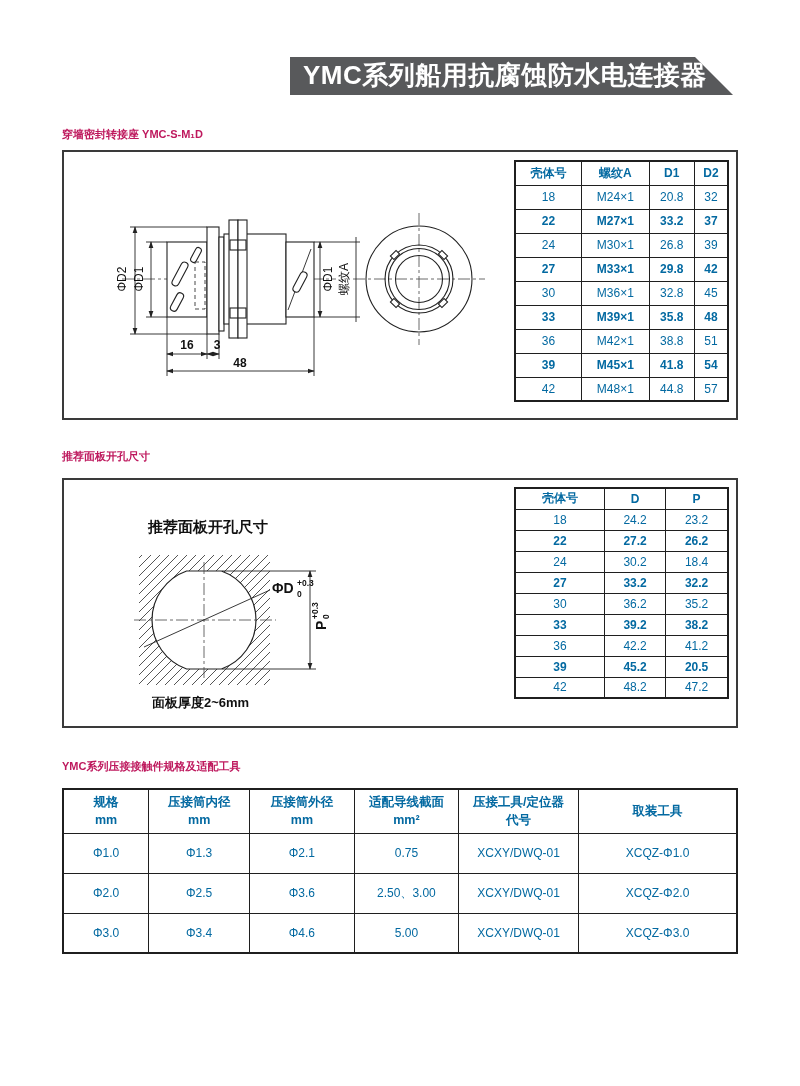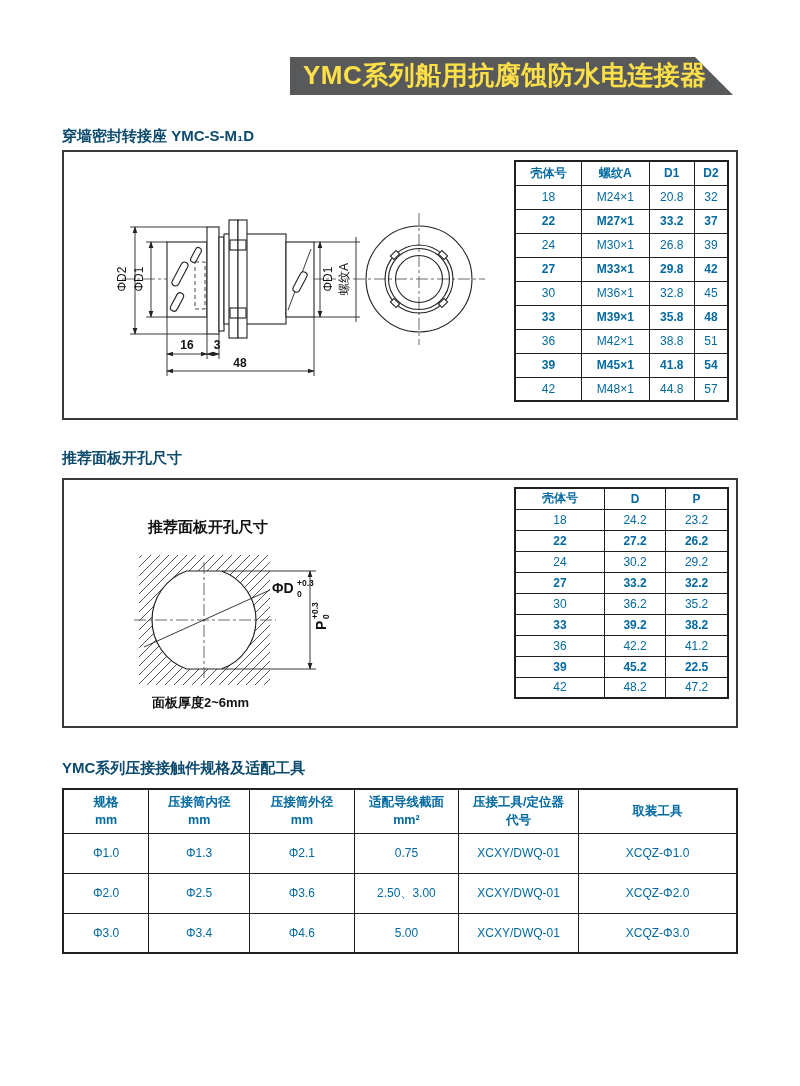--- a/index.html
+++ b/index.html
@@ -5,29 +5,29 @@
   html,body{margin:0;padding:0;}
   body{
     width:800px;height:1086px;position:relative;background:#ffffff;
     font-family:"Liberation Sans","DejaVu Sans",sans-serif;color:#111;
   }
   *{box-sizing:border-box;}
 
   
   .banner{
     position:absolute;left:290px;top:57px;width:443px;height:38px;
-    background:#58595b;color:#fde047;font-size:26px;font-weight:bold;
+    background:#58595b;color:#ffffff;font-size:26px;font-weight:bold;
     line-height:37px;padding-left:13px;letter-spacing:.5px;
     clip-path:polygon(0 0, calc(100% - 38px) 0, 100% 100%, 0 100%);
     white-space:nowrap;overflow:hidden;
   }
 
   
   .section-heading{
-    position:absolute;left:62px;font-size:15px;font-weight:bold;color:#0c4a6e;
+    position:absolute;left:62px;font-size:11px;font-weight:bold;color:#be185d;
     white-space:nowrap;
   }
   .h1{top:127px}.h2{top:449px}.h3{top:759px}
 
   
   .box{position:absolute;left:62px;width:676px;border:2px solid #3a3a3a;background:#fff;}
   .box1{top:150px;height:270px;}
   .box2{top:478px;height:250px;}
   .fig{position:absolute;left:0;top:0;width:100%;height:100%;display:block;}
 
@@ -267,21 +267,21 @@
               <td>23.2</td>
             </tr>
             <tr>
               <td>22</td>
               <td>27.2</td>
               <td>26.2</td>
             </tr>
             <tr>
               <td>24</td>
               <td>30.2</td>
-              <td>29.2</td>
+              <td>18.4</td>
             </tr>
             <tr>
               <td>27</td>
               <td>33.2</td>
               <td>32.2</td>
             </tr>
             <tr>
               <td>30</td>
               <td>36.2</td>
               <td>35.2</td>
@@ -292,21 +292,21 @@
               <td>38.2</td>
             </tr>
             <tr>
               <td>36</td>
               <td>42.2</td>
               <td>41.2</td>
             </tr>
             <tr>
               <td>39</td>
               <td>45.2</td>
-              <td>22.5</td>
+              <td>20.5</td>
             </tr>
             <tr>
               <td>42</td>
               <td>48.2</td>
               <td>47.2</td>
             </tr>
           </tbody>
         </table>
     </div>
   </div>

